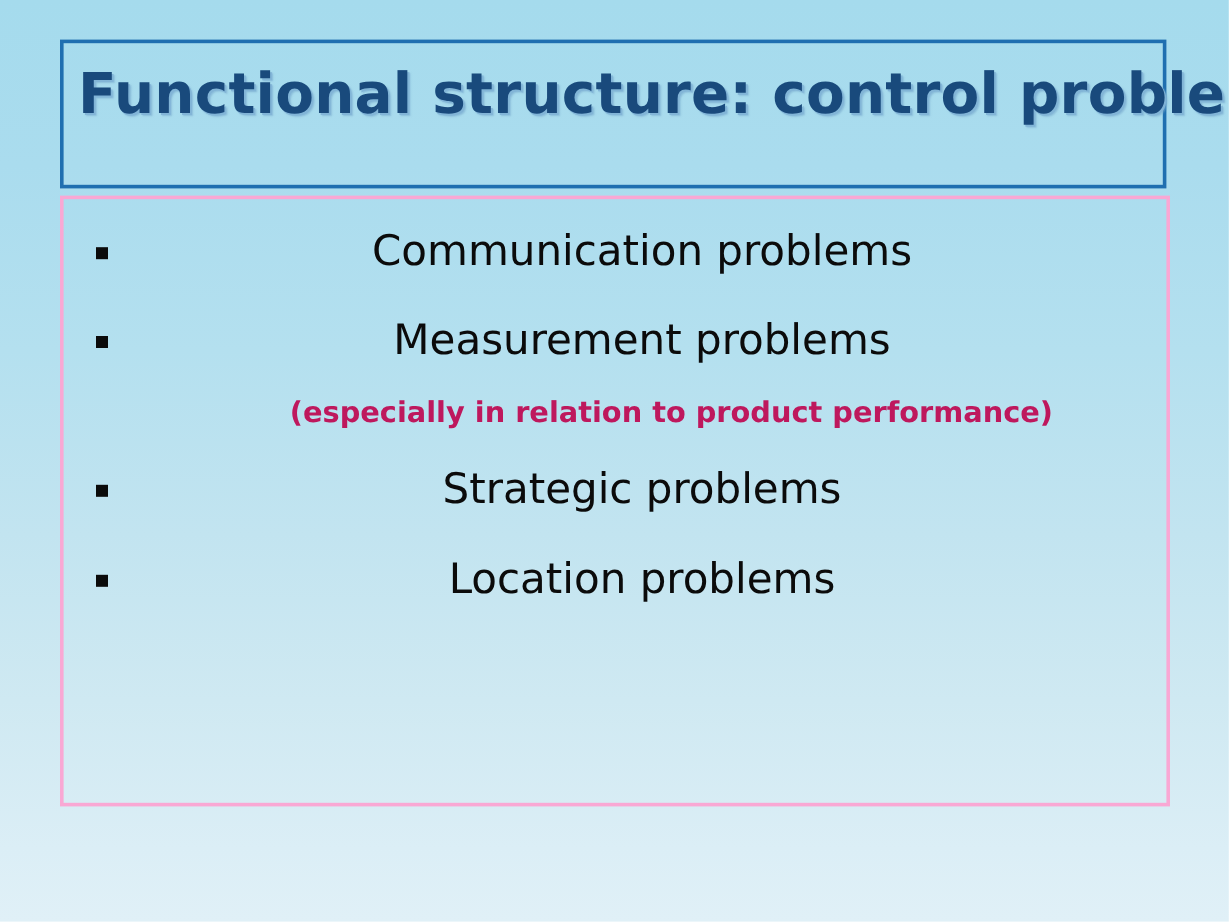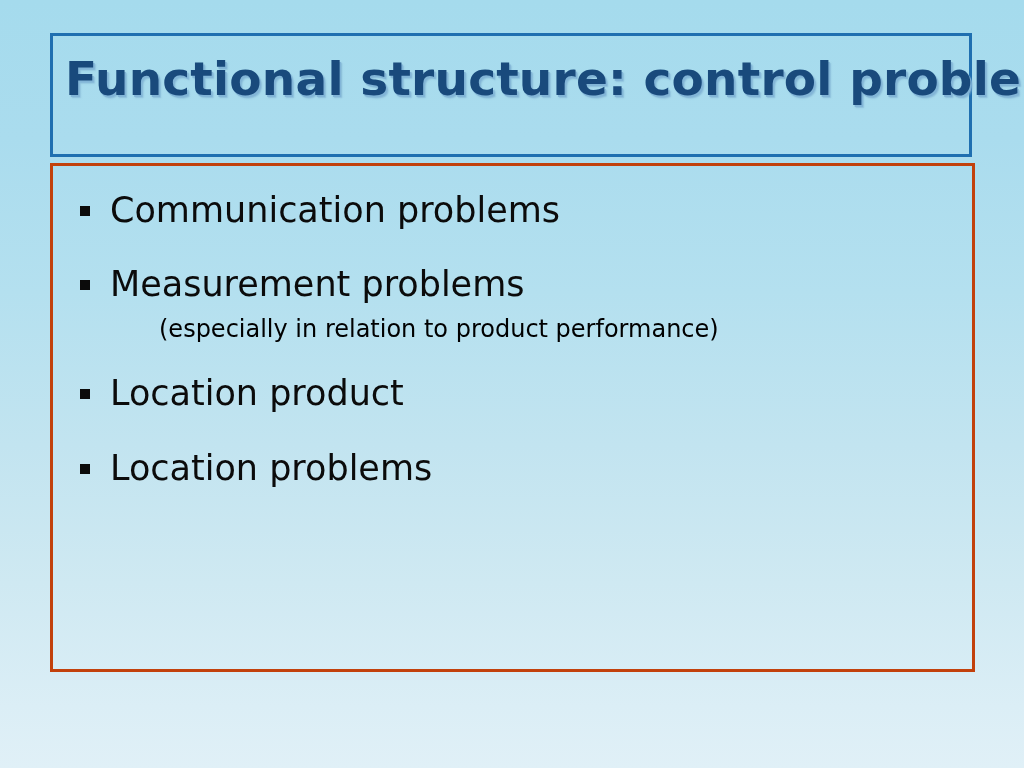--- a/index.html
+++ b/index.html
@@ -55,39 +55,40 @@
   }
 
   
   .content-box {
     position: absolute;
     left: 50px;
     top: 163px;
     width: 925px;
     height: 509px;
     box-sizing: border-box;
-    border: 3px solid #c2410c;
+    border: 3px solid #f9a8d4;
     background: transparent;
+    text-align: center;
   }
 
   .bullet-list {
     position: absolute;
     left: 27px;
     top: 24px;
     right: 12px;
   }
 
   .bullet-row {
     display: flex;
     align-items: flex-start;
     margin-bottom: 33px;
   }
 
   .bullet-row.tight {
-    margin-bottom: 9px;
+    margin-bottom: 24px;
   }
 
   .bullet-marker {
     flex: 0 0 auto;
     width: 10px;
     height: 10px;
     background: #0b0b0b;
     margin-top: 16px;
     margin-right: 20px;
   }
@@ -97,23 +98,23 @@
     font-size: 35px;
     line-height: 1.18;
     color: #0b0b0b;
     font-weight: 400;
   }
 
   .sub-note {
     margin-left: 79px;
     font-size: 24px;
     line-height: 1.2;
-    color: #000000;
+    color: #be185d;
     margin-bottom: 30px;
-    font-weight: 400;
+    font-weight: 700;
   }
 </style>
 </head>
 <body>
 
 <div class="slide">
 
   <div class="title-box">
     <div class="title-text">Functional structure: control problems</div>
   </div>
@@ -128,21 +129,21 @@
 
       <div class="bullet-row tight">
         <span class="bullet-marker"></span>
         <span class="bullet-label">Measurement problems</span>
       </div>
 
       <div class="sub-note">(especially in relation to product performance)</div>
 
       <div class="bullet-row">
         <span class="bullet-marker"></span>
-        <span class="bullet-label">Location product</span>
+        <span class="bullet-label">Strategic problems</span>
       </div>
 
       <div class="bullet-row">
         <span class="bullet-marker"></span>
         <span class="bullet-label">Location problems</span>
       </div>
 
 
     </div>
   </div>

